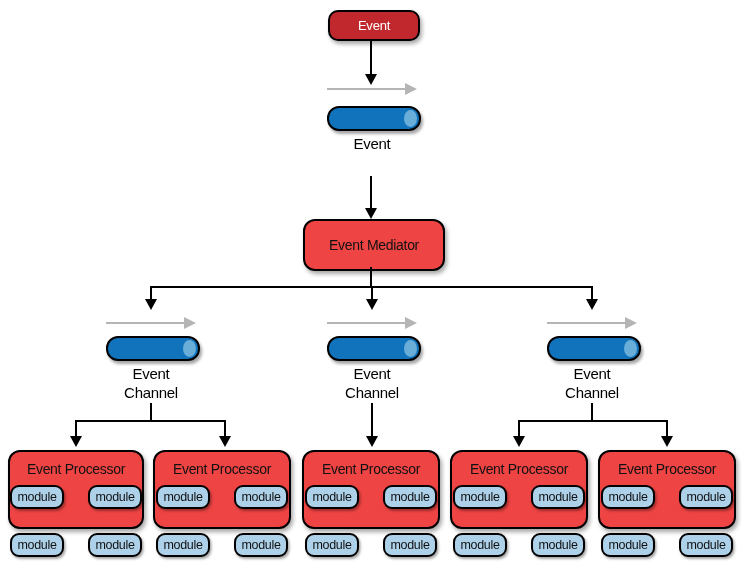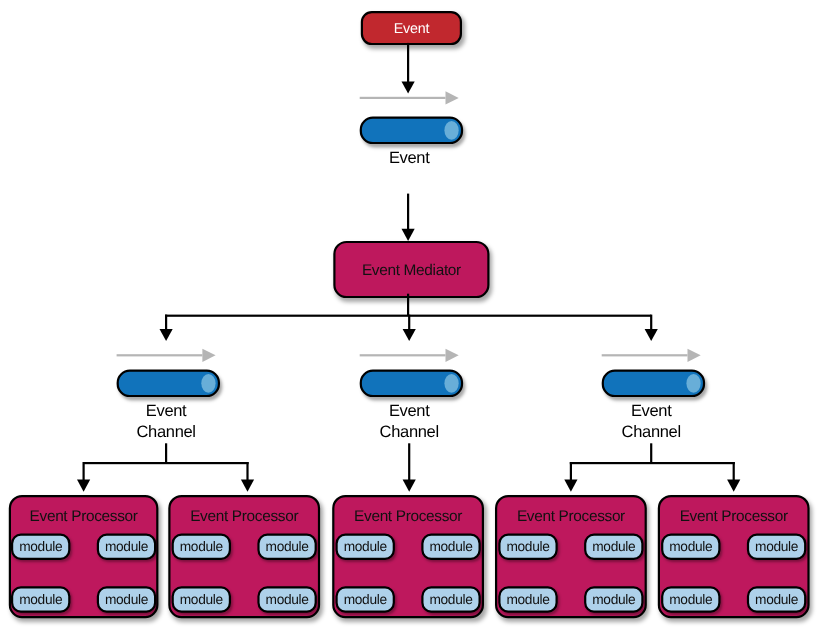--- a/index.html
+++ b/index.html
@@ -16,41 +16,41 @@
   .gray-shaft{position:absolute;height:2px;background:#b5b5b5;}
   .ah-right{position:absolute;width:0;height:0;
     border-top:6px solid transparent;border-bottom:6px solid transparent;
     border-left:12px solid #b5b5b5;}
   
   .rednode{position:absolute;left:328px;top:10px;width:88px;height:27px;
     background:#c1282e;border:2px solid #000;border-radius:10px;
     box-shadow:2px 3px 4px rgba(0,0,0,.35);
     display:flex;align-items:center;justify-content:center;
     color:#fff;font-size:13px;letter-spacing:-.2px;}
-  .tanbox{position:absolute;background:#be185d;border:2px solid #000;border-radius:12px;
+  .tanbox{position:absolute;background:#ef4444;border:2px solid #000;border-radius:12px;
     box-shadow:2px 3px 4px rgba(0,0,0,.35);}
   #mediator{left:303px;top:219px;width:138px;height:48px;
     display:flex;align-items:center;justify-content:center;
     font-size:14px;letter-spacing:-.3px;}
   .pill{position:absolute;width:90px;height:21px;background:#1173bb;
     border:2px solid #000;border-radius:12px;
     box-shadow:2px 3px 3px rgba(0,0,0,.35);}
   .cap{position:absolute;right:2px;top:2px;width:13px;height:17px;
     background:#68aed8;border-radius:50%;}
   .lbl{position:absolute;width:100px;text-align:center;
     font-size:15px;line-height:19px;letter-spacing:-.3px;color:#000;}
   
   .channel{position:absolute;top:311px;width:100px;height:95px;}
   .channel .gray-shaft{left:5px;top:11px;width:78px;}
   .channel .ah-right{left:83px;top:6px;}
   .channel .pill{left:5px;top:25px;}
   .channel .lbl{left:0;top:53px;}
   #channel-0{left:101px;} #channel-1{left:322px;} #channel-2{left:542px;}
   
-  .proc{top:450px;width:138px;height:112px;box-sizing:border-box;}
+  .proc{top:450px;width:138px;height:79px;box-sizing:border-box;}
   #proc-0{left:8px;width:136px;} #proc-1{left:153px;} #proc-2{left:302px;}
   #proc-3{left:450px;} #proc-4{left:598px;}
   .proc-title{margin-top:9px;text-align:center;font-size:14px;letter-spacing:-.3px;}
   .mods{display:flex;flex-wrap:wrap;justify-content:center;
     column-gap:9px;row-gap:11px;margin-top:8px;gap:24px;}
   .module{width:54px;height:24px;box-sizing:border-box;background:#aed1ea;
     border:2px solid #000;border-radius:9px;
     box-shadow:1.5px 2px 2.5px rgba(0,0,0,.35);
     display:flex;align-items:center;justify-content:center;
     font-size:12.5px;letter-spacing:-.3px;}

